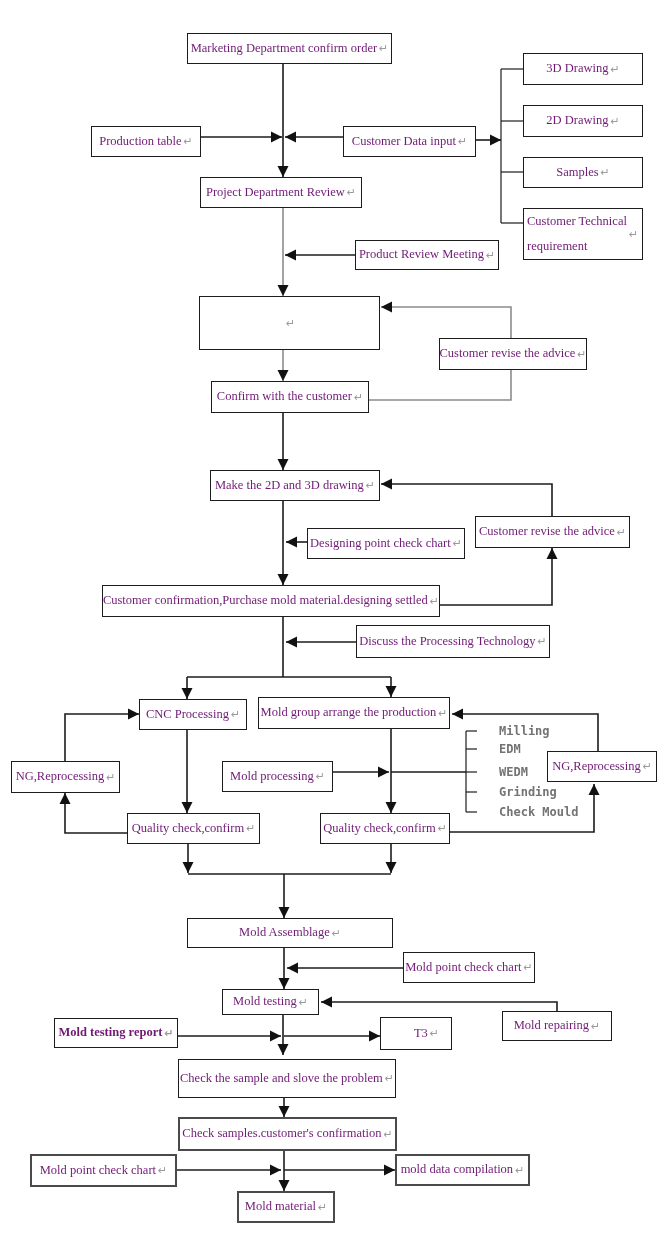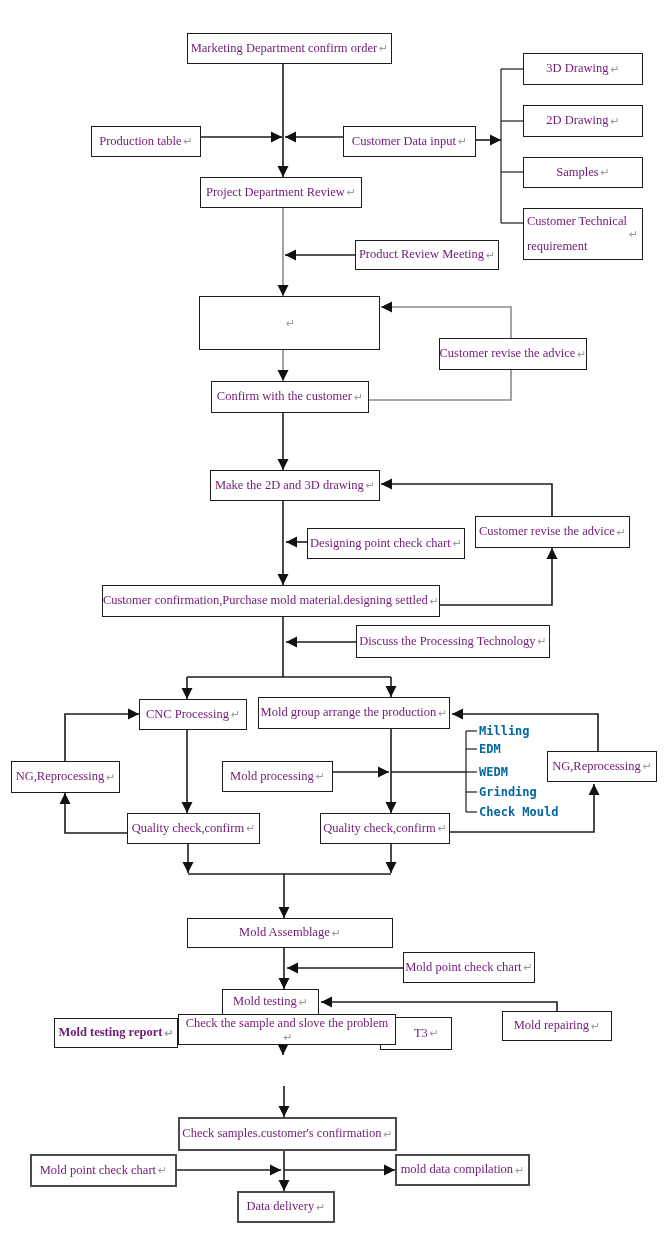--- a/index.html
+++ b/index.html
@@ -17,21 +17,21 @@
   .box.wrap{white-space:pre-line;}
   .box.heavy{border:2px solid #4a4a4a;}
   .box.leftalign{justify-content:flex-start;text-align:left;}
   .box .lbl{color:#701a75;}
   .ret{
     color:#9a9a9a;font-size:11px;margin-left:2px;
     font-family:"DejaVu Sans", sans-serif;line-height:1;
   }
   .plabel{
     position:absolute;font-family:"DejaVu Sans Mono", monospace;
-    font-size:12px;font-weight:600;color:#0369a1;white-space:nowrap;line-height:1;
+    font-size:12px;font-weight:600;color:#737373;white-space:nowrap;line-height:1;margin-left:20px;
   }
   .an{line-height:1.85;}
   .ct{line-height:2.0;}
 </style>
 </head>
 <body>
 
 <div class="stage">
 
   <svg width="666" height="1244" viewBox="0 0 666 1244">
@@ -238,35 +238,35 @@
     </div>
   <div class="box" style="left:54px;top:1018px;width:124px;height:30px;font-weight:bold;">
       <span class="lbl">Mold testing report</span>
       <span class="ret">↵</span>
     </div>
   <div class="box" style="left:380px;top:1017px;width:72px;height:33px;padding-left:24px;">
       <span class="lbl">T3</span>
       <span class="ret">↵</span>
     </div>
 
-  <div class="box" style="left:178px;top:1014px;width:218px;height:31px;flex-direction:column;">
+  <div class="box" style="left:178px;top:1059px;width:218px;height:39px;">
       <span class="lbl">Check the sample and slove the problem</span>
       <span class="ret">↵</span>
     </div>
   <div class="box heavy" style="left:178px;top:1117px;width:219px;height:34px;">
       <span class="lbl">Check samples.customer's confirmation</span>
       <span class="ret">↵</span>
     </div>
 
   <div class="box heavy" style="left:30px;top:1154px;width:147px;height:33px;">
       <span class="lbl">Mold point check chart</span>
       <span class="ret">↵</span>
     </div>
   <div class="box heavy" style="left:395px;top:1154px;width:135px;height:32px;">
       <span class="lbl">mold data compilation</span>
       <span class="ret">↵</span>
     </div>
   <div class="box heavy" style="left:237px;top:1191px;width:98px;height:32px;">
-      <span class="lbl">Data delivery</span>
+      <span class="lbl">Mold material</span>
       <span class="ret">↵</span>
     </div>
 
 </div>
 
 </body></html>

